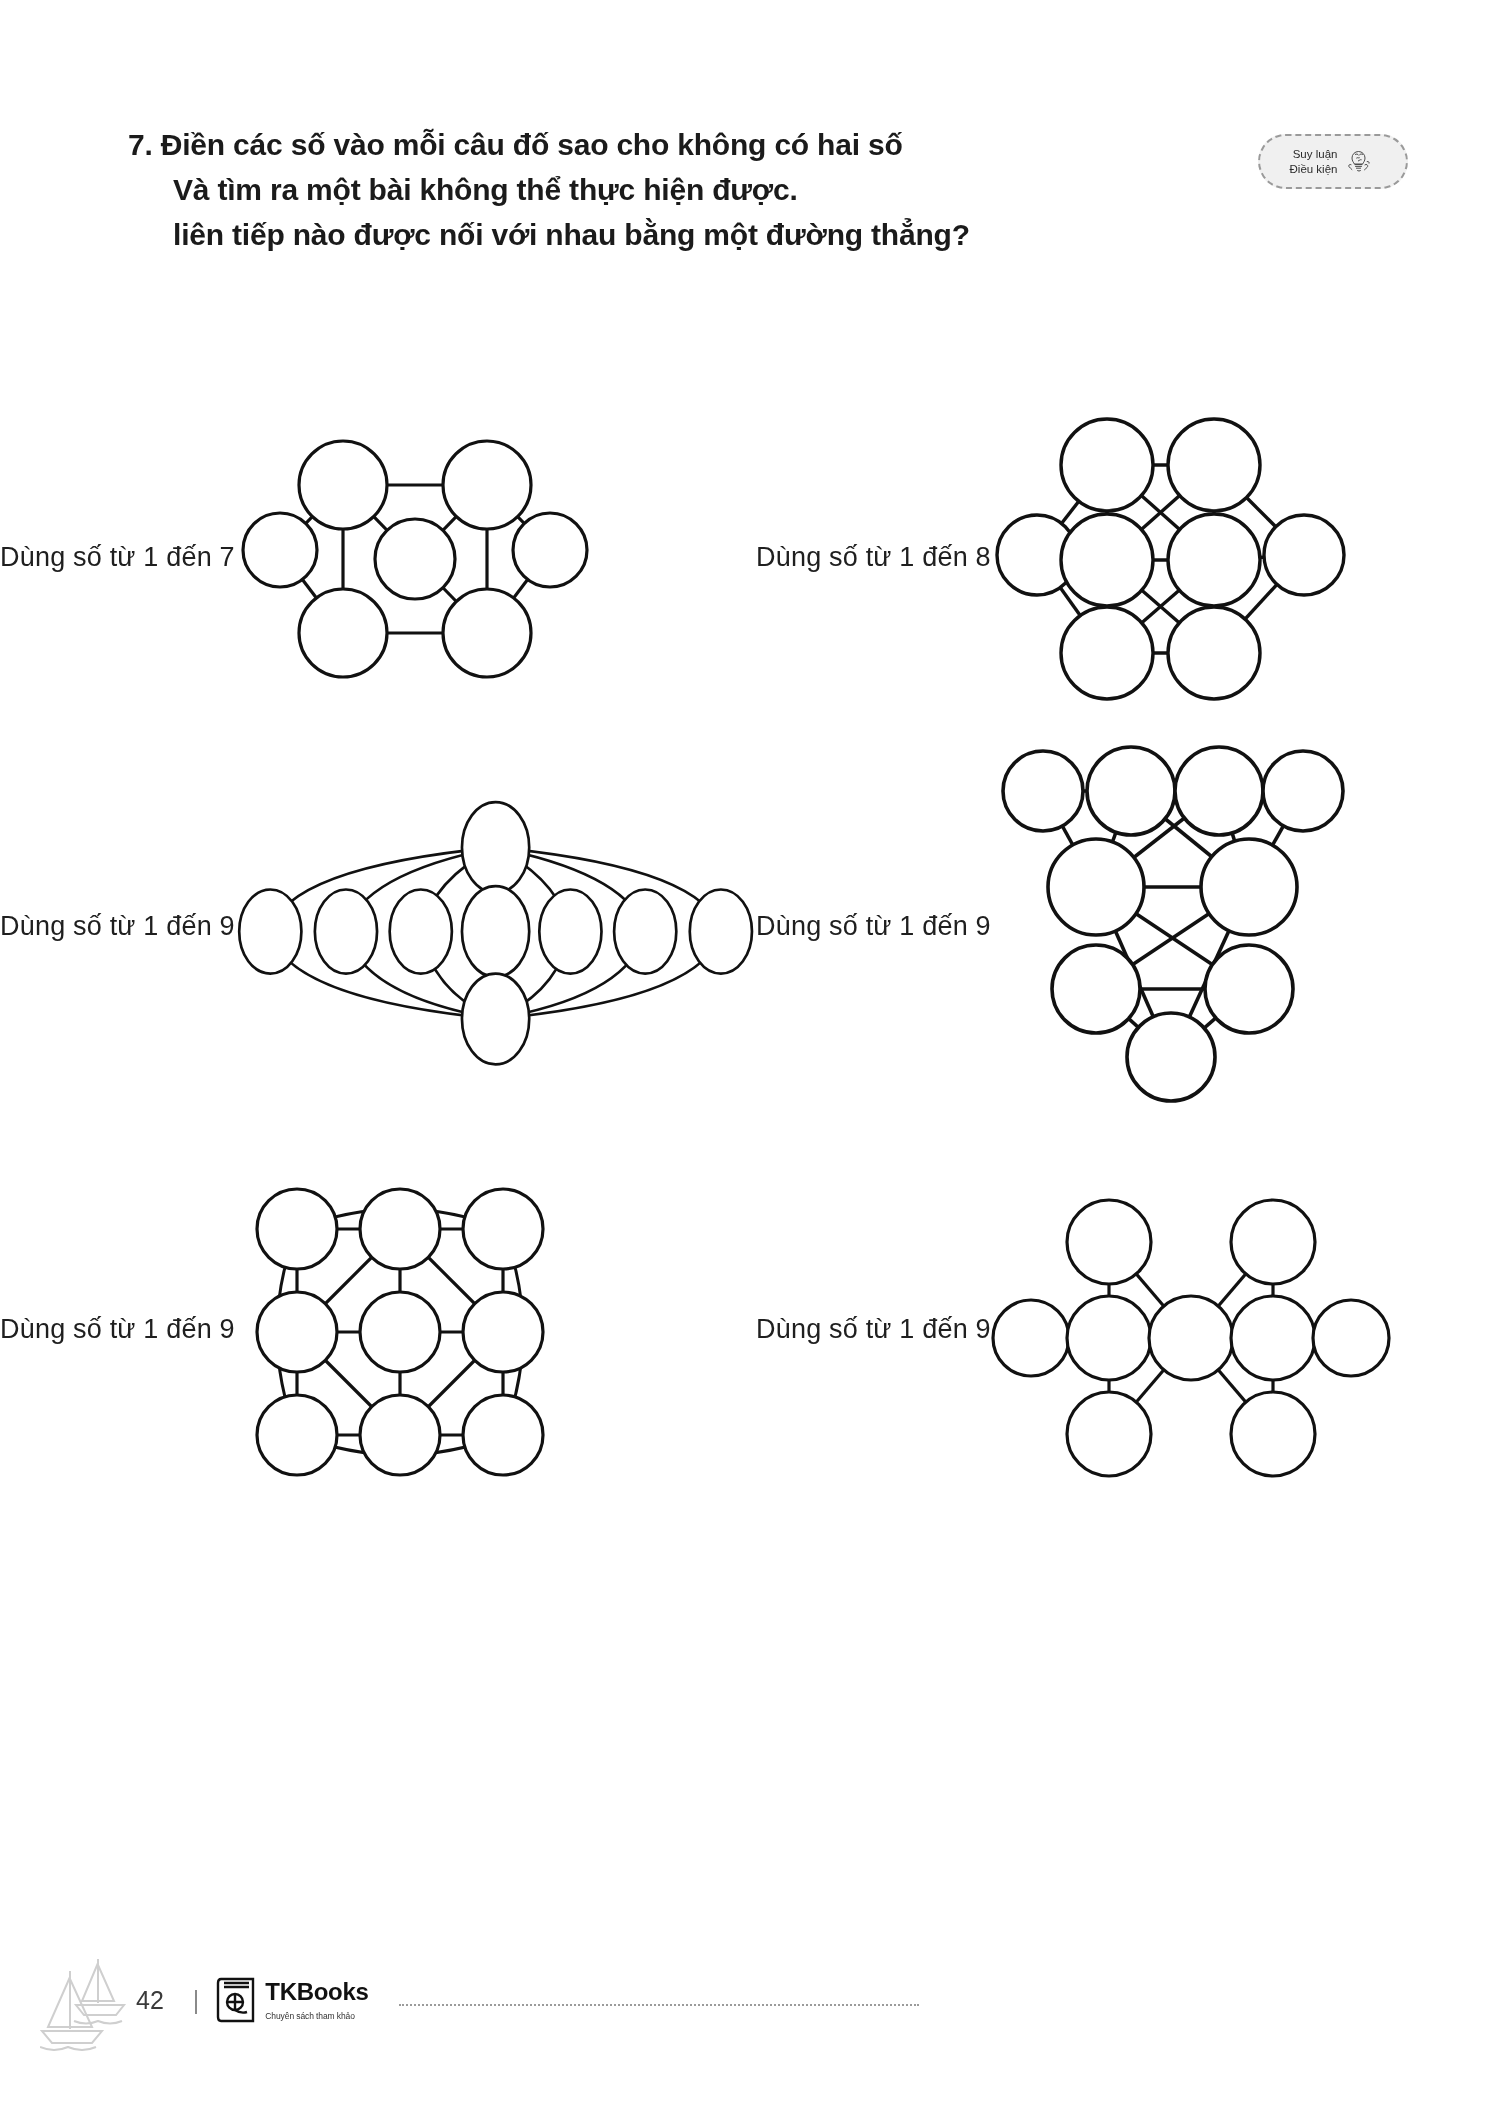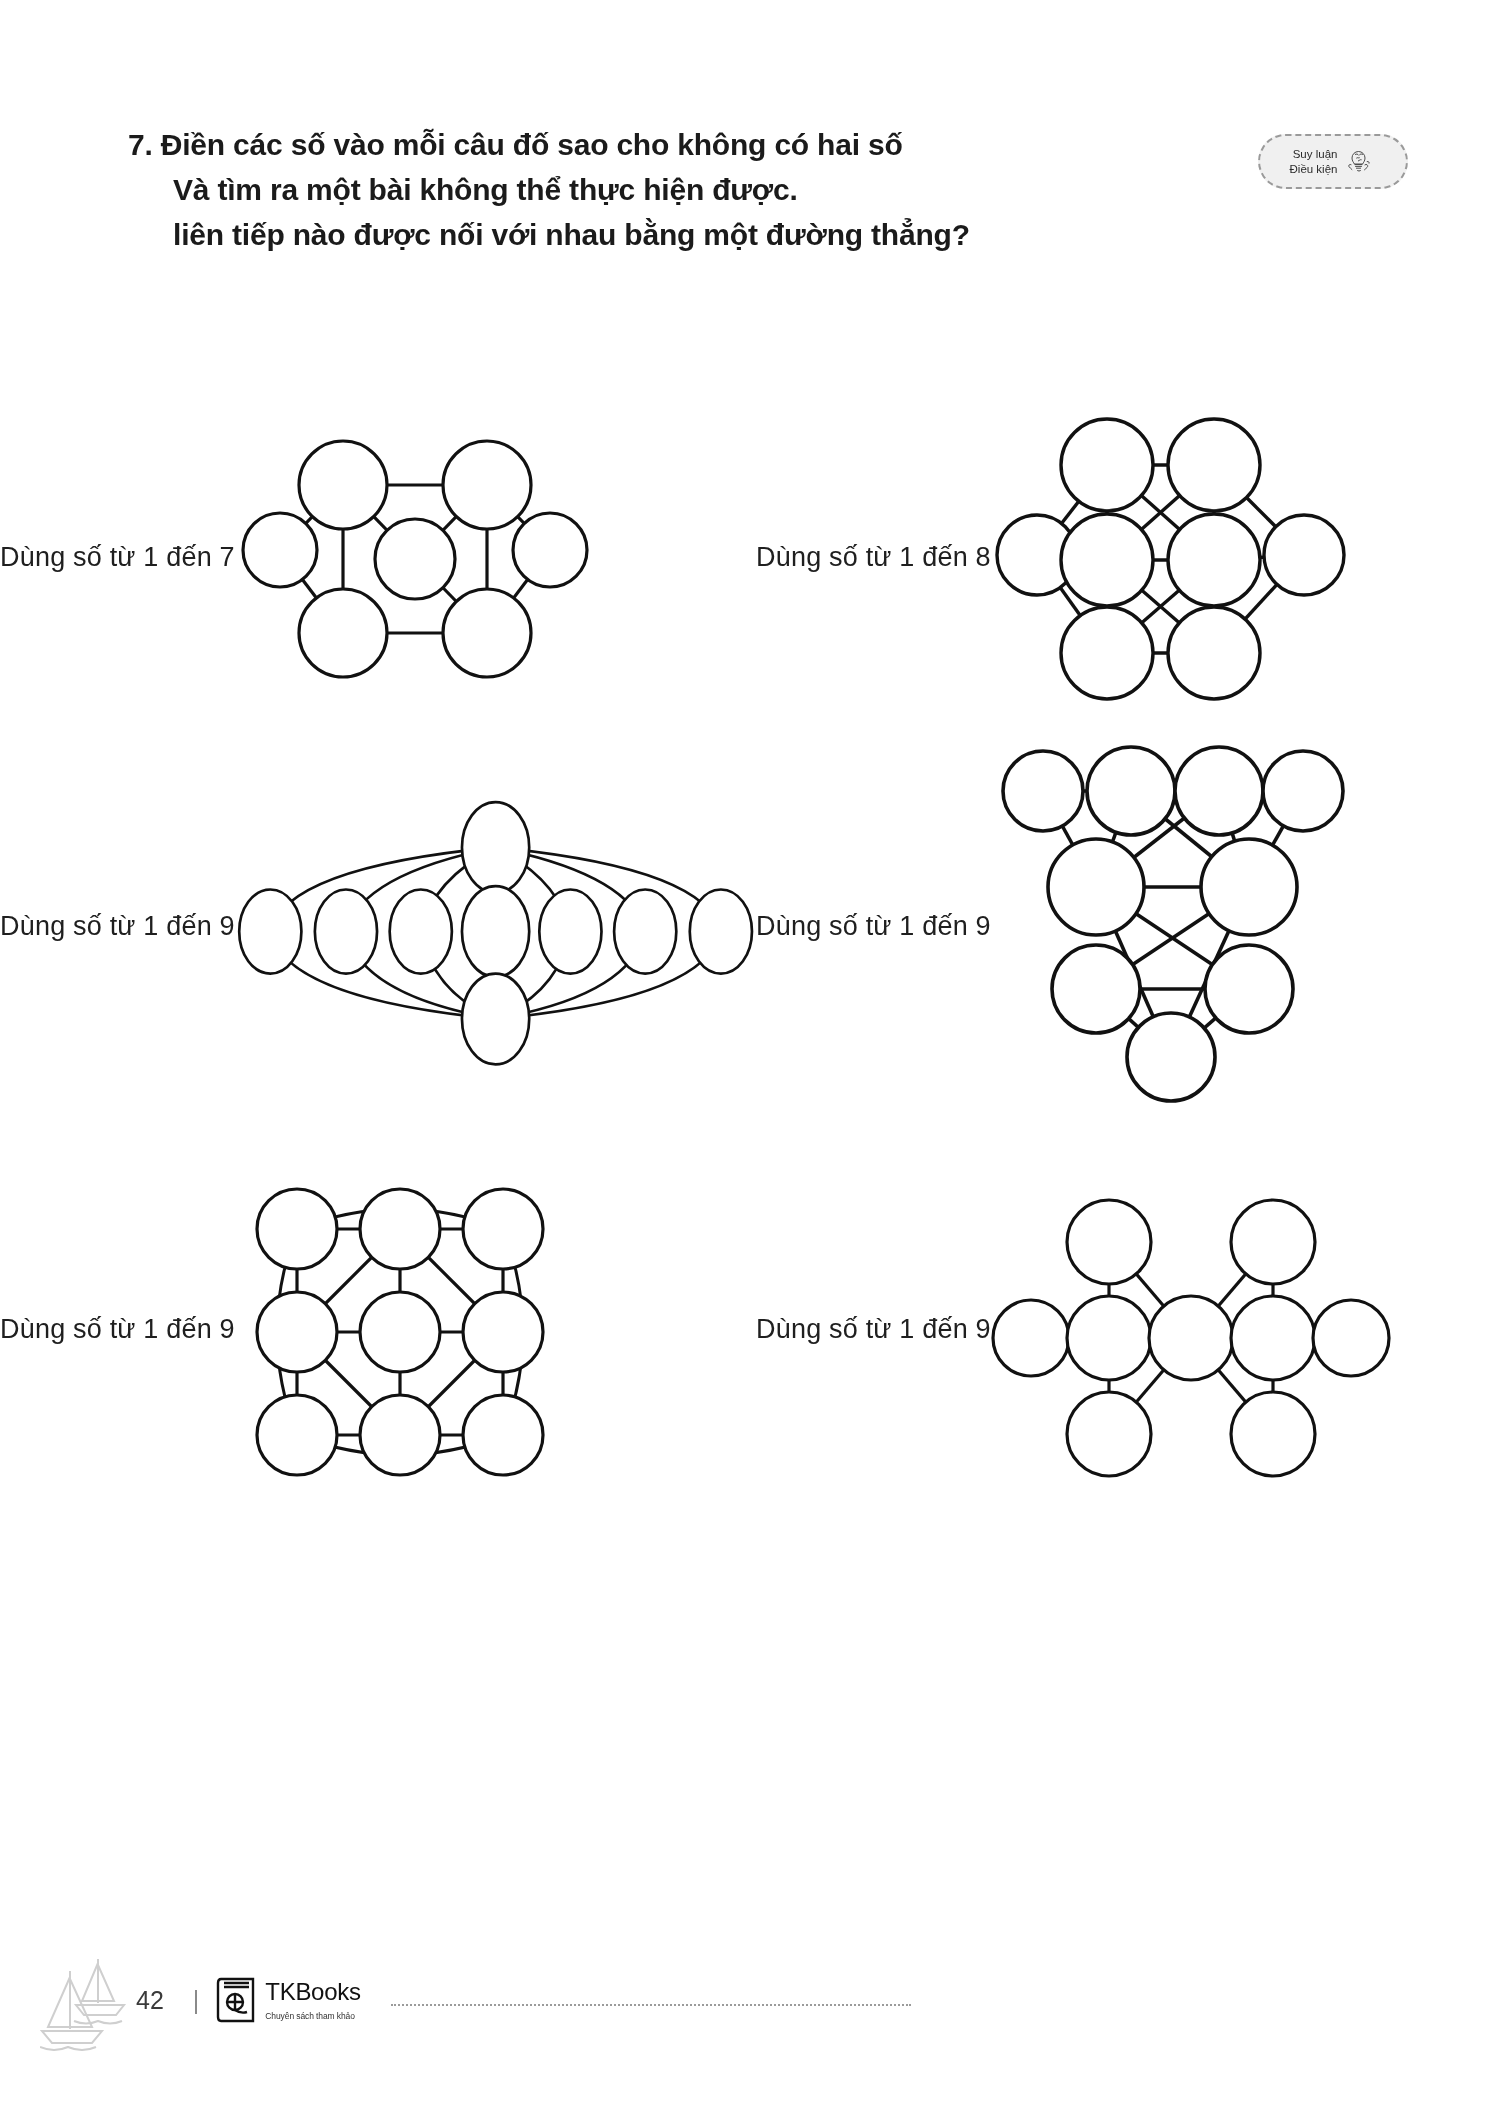--- a/index.html
+++ b/index.html
@@ -122,21 +122,21 @@
   .tk-logo-mark { margin-right: 6px; display: block; }
   .tk-words {
     display: flex;
     flex-direction: column;
     justify-content: center;
     margin-right: 12px;
     line-height: 1;
   }
   .tk-name {
     font-size: 24px;
-    font-weight: normal;
+    font-weight: bold;
     color: #111;
     letter-spacing: -0.3px;
   }
   .tk-sub {
     font-size: 8.5px;
     color: #333;
     letter-spacing: -0.1px;
     margin-top: 8px;
   }
   .foot-title {

